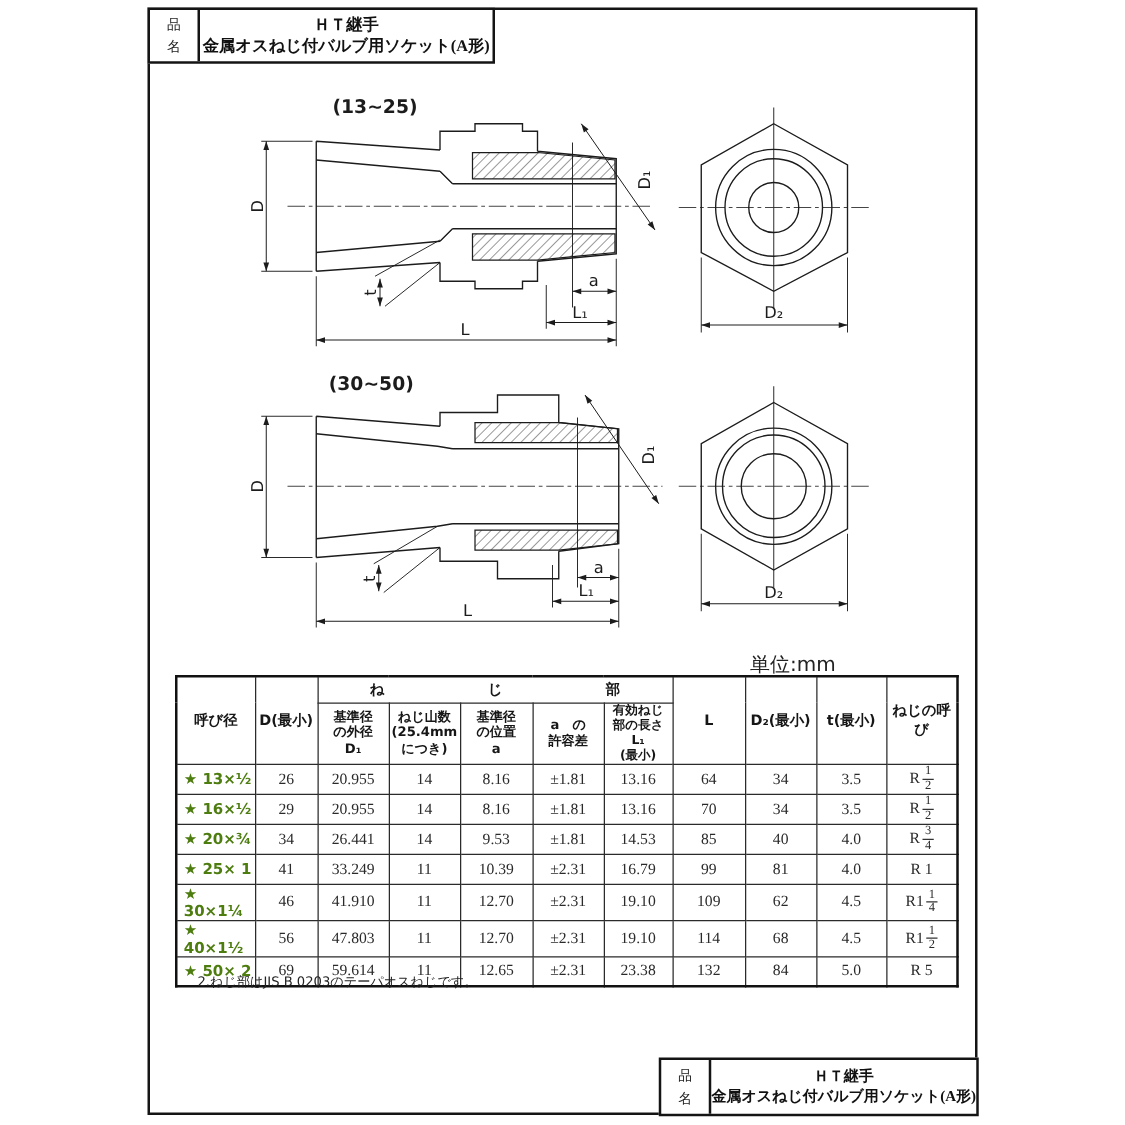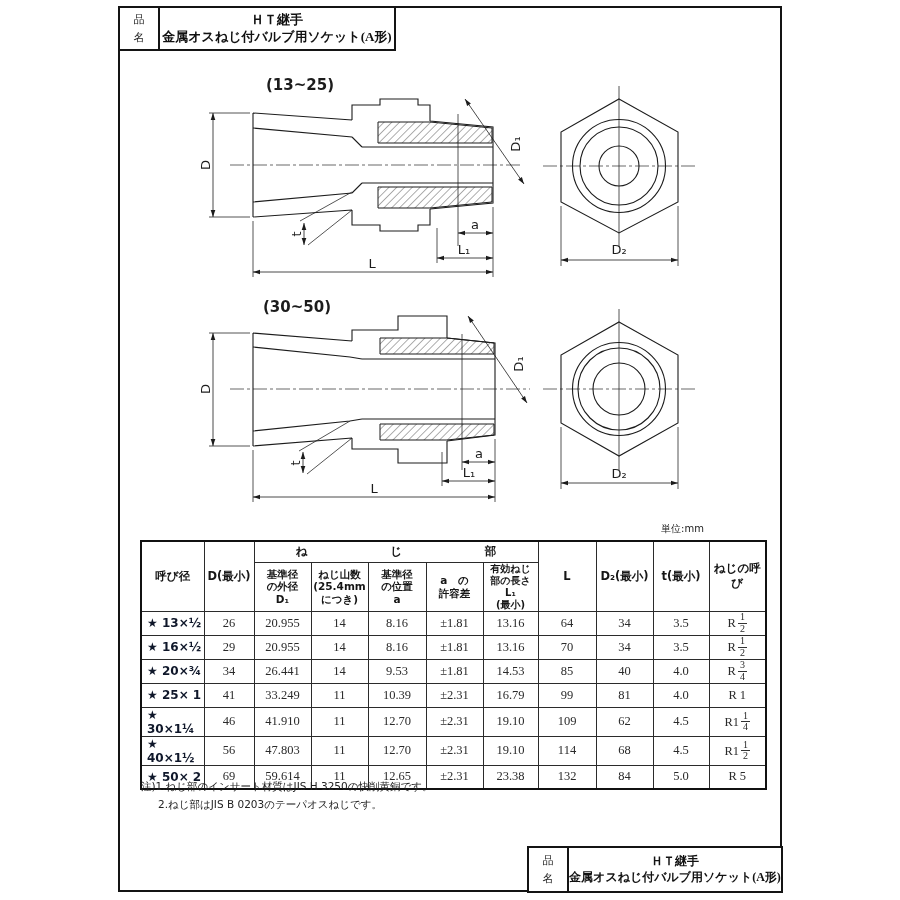--- a/index.html
+++ b/index.html
@@ -21,35 +21,35 @@
   .drawing{position:absolute;left:118px;top:55px;width:665px;height:470px;}
   .outline{fill:none;stroke:#1c1c1c;stroke-width:1.1;}
   .thin{fill:none;stroke:#1c1c1c;stroke-width:0.75;}
   .cline{fill:none;stroke:#2a2a2a;stroke-width:0.7;stroke-dasharray:14 3 3 3;}
   .dim line{stroke:#1c1c1c;stroke-width:0.8;}
   .dim polygon{fill:#1c1c1c;stroke:none;}
   .hatchband{stroke:#1c1c1c;stroke-width:1;}
   .dlabel{font:13px "DejaVu Sans",sans-serif;fill:#1c1c1c;}
   .caption{font:600 15px "DejaVu Sans",sans-serif;fill:#1c1c1c;}
   
-  .unit{position:absolute;left:600px;top:522px;width:165px;text-align:center;font-size:10px;color:#222;}
+  .unit{position:absolute;left:600px;top:522px;width:165px;text-align:left;font-size:16px;color:#222;}
   
   .spec-table{position:absolute;left:140px;top:540px;border-collapse:collapse;table-layout:fixed;
         background:#fff;border:2px solid #111;}
   .spec-table th,.spec-table td{border:1px solid #2b2b2b;padding:0;overflow:hidden;}
   .spec-table th{font-weight:bold;font-size:11.5px;text-align:center;vertical-align:middle;color:#161616;}
   .spec-table th.sub{font-size:10.5px;font-weight:bold;line-height:1.18;white-space:pre-line;}
   .spec-table th.sub.tiny{font-size:10px;line-height:1.2;}
   .spec-table thead tr.r1{height:21px;}
   .spec-table thead tr.r2{height:47px;padding-left:37px;}
   .spec-table tbody tr{height:24px;}
   .spec-table td{font-family:"Liberation Serif","DejaVu Serif",serif;font-size:12.5px;
         text-align:center;color:#2a2a2a;}
   .spec-table td.c-size{font-family:"DejaVu Sans","Liberation Sans",sans-serif;font-weight:bold;
-        font-size:12px;text-align:left;padding-left:5px;color:#0f172a;}
+        font-size:12px;text-align:left;padding-left:5px;color:#4d7c0f;}
   .group-flex{display:flex;justify-content:space-around;align-items:center;width:100%;}
   .frac{display:inline-block;vertical-align:-0.45em;text-align:center;line-height:1.05;
         font-size:10px;margin-left:2px;}
   .frac .num{display:block;border-bottom:1px solid #333;padding:0 2px;}
   .frac .den{display:block;}
   
   .notes{position:absolute;left:141px;top:778px;font-size:10.5px;line-height:17.5px;color:#222;}
   .notes .note-line{white-space:pre;}
   .notes .note-line.indent{padding-left:17px;}
 </style>
@@ -355,21 +355,20 @@
           <td>23.38</td>
           <td>132</td>
           <td>84</td>
           <td>5.0</td>
           <td><span>R 5</span></td>
         </tr>
       </tbody>
   </table>
 
   <div class="notes">
-    <div class="note-line">注)1.ねじ部のインサート材質はJIS H 3250の快削黄銅です。</div>
     <div class="note-line indent">2.ねじ部はJIS B 0203のテーパオスねじです。</div>
   </div>
 
   <div class="tblock bottom">
     <div class="label-cell">
       <span>品</span>
       <span>名</span>
     </div>
     <div class="name-cell">
       <span>ＨＴ継手</span>

